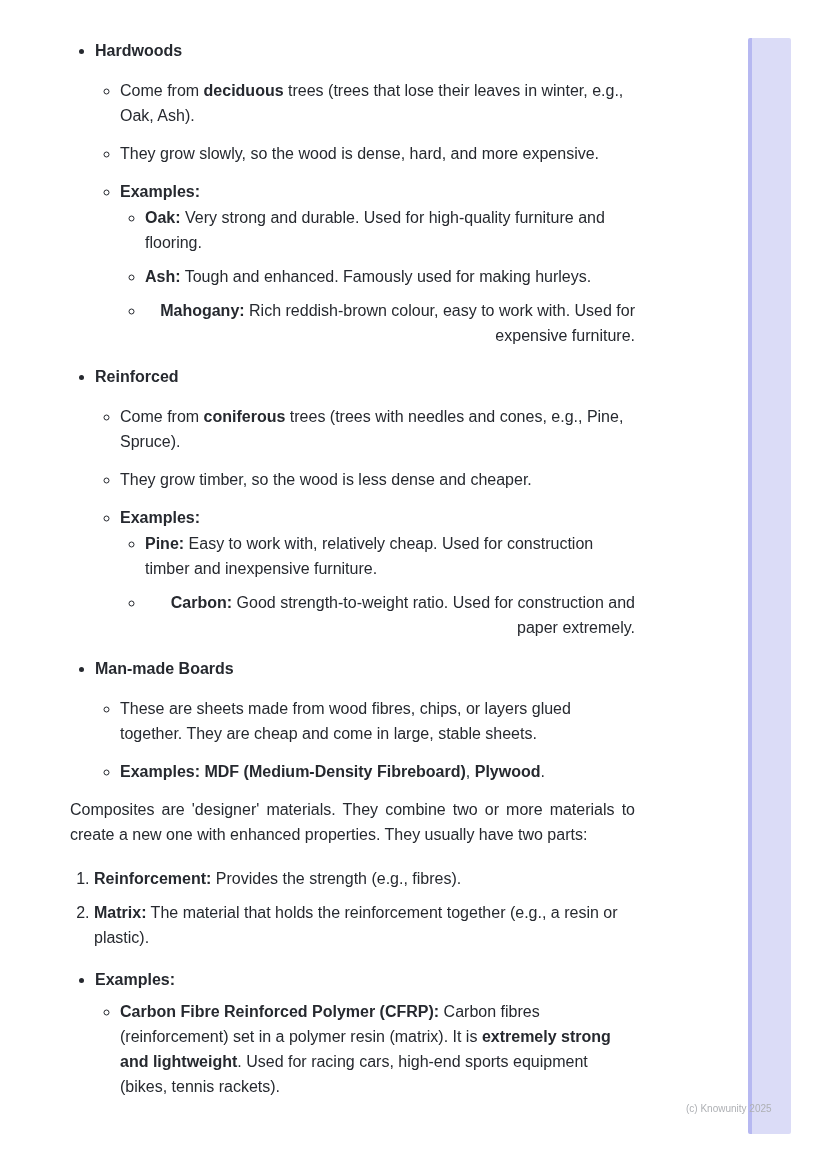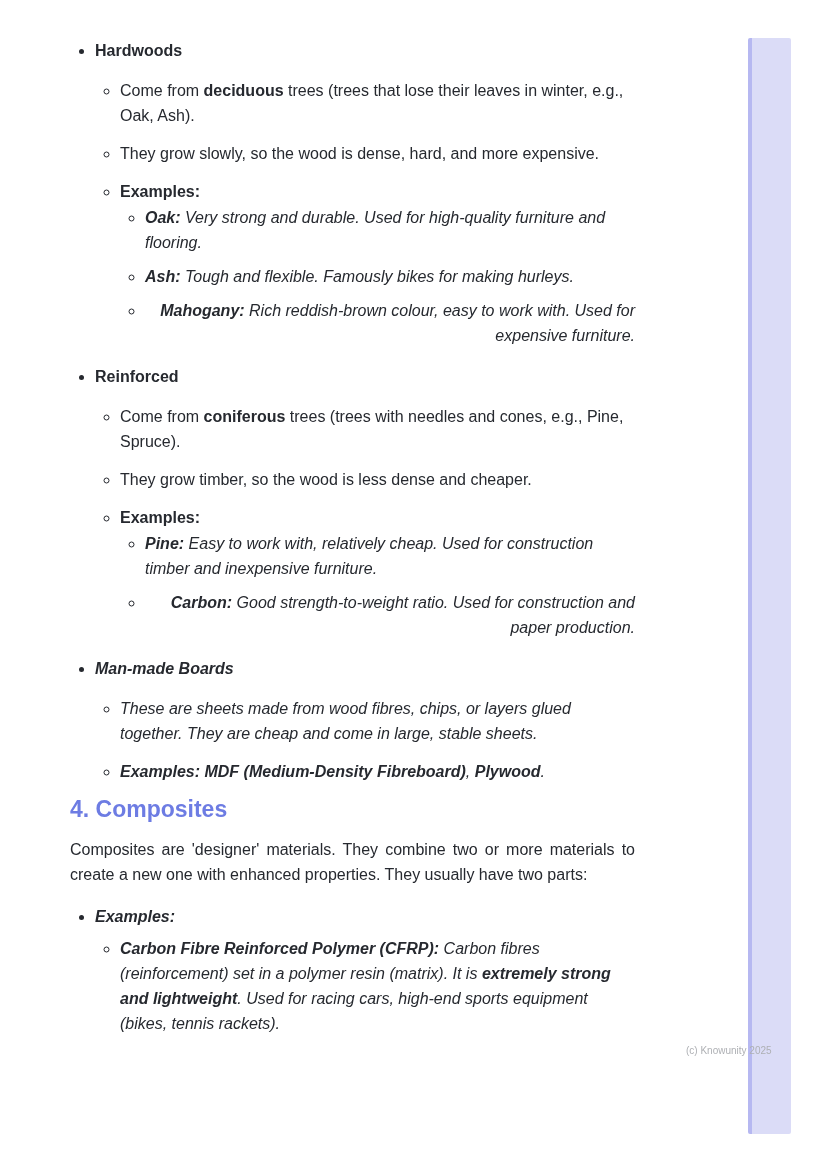--- a/index.html
+++ b/index.html
@@ -17,49 +17,49 @@
     position: absolute;
     left: 748px; top: 38px;
     width: 43px; height: 1096px;
     background: #dbdcf7;
     border-left: 4px solid #b6b8f1;
     border-radius: 2px;
   }
 
   .footer {
     position: absolute;
-    left: 686px; top: 1044px;
+    left: 686px; top: 1102px;
     font-size: 10px;
     line-height: 13px;
     color: #aeb0b4;
     z-index: 2;
     white-space: nowrap;
   }
 
   .content {
     position: absolute;
     left: 70px; top: 38px;
     width: 565px;
     font-size: 16px;
     line-height: 25px;
   }
 
   .b { font-weight: 700; }
   .sec-title { font-weight: 700; }
 
   ul.l1 { list-style: disc outside; margin: 0; padding-left: 25px; }
   ul.l1 > li { margin-bottom: 16px; }
-  ul.l1 > li:last-child { margin-bottom: 0; font-style: italic; }
+  ul.l1 > li:last-child { margin-bottom: 0; }
 
   ul.l2 { list-style: circle outside; margin: 15px 0 0 0; padding-left: 25px; }
   ul.l2 > li { margin-bottom: 13px; }
   ul.l2 > li:last-child { margin-bottom: 0; }
 
   ul.l3 { list-style: circle outside; margin: 1px 0 0 0; padding-left: 25px; }
-  ul.l3 > li { margin-bottom: 9px; font-style: italic; }
+  ul.l3 > li { margin-bottom: 9px; }
   ul.l3 > li:last-child { margin-bottom: 0; text-align: right; }
 
   h2.composites-heading {
     margin-top: 10px;
     font-size: 23px;
     line-height: 30px;
     font-weight: 700;
     color: #6d7ce3;
   }
 
@@ -88,56 +88,59 @@
 
       <li>
         <span class="sec-title">Hardwoods</span>
         <ul class="l2">
           <li><span>Come from </span><span class="b">deciduous</span><span> trees (trees that lose their leaves in winter, e.g., Oak, Ash).</span></li>
           <li><span>They grow slowly, so the wood is dense, hard, and more expensive.</span></li>
           <li>
             <span><span class="b">Examples:</span></span>
             <ul class="l3">
               <li><span class="b">Oak:</span><span> Very strong and durable. Used for high-quality furniture and flooring.</span></li>
-              <li><span class="b">Ash:</span><span> Tough and flexible. Famously bikes for making hurleys.</span></li>
+              <li><span class="b">Ash:</span><span> Tough and enhanced. Famously used for making hurleys.</span></li>
               <li><span class="b">Mahogany:</span><span> Rich reddish-brown colour, easy to work with. Used for expensive furniture.</span></li>
             </ul>
           </li>
         </ul>
       </li>
 
       <li>
         <span class="sec-title">Reinforced</span>
         <ul class="l2">
           <li><span>Come from </span><span class="b">coniferous</span><span> trees (trees with needles and cones, e.g., Pine, Spruce).</span></li>
           <li><span>They grow timber, so the wood is less dense and cheaper.</span></li>
           <li>
             <span><span class="b">Examples:</span></span>
             <ul class="l3">
               <li><span class="b">Pine:</span><span> Easy to work with, relatively cheap. Used for construction timber and inexpensive furniture.</span></li>
-              <li><span class="b">Carbon:</span><span> Good strength-to-weight ratio. Used for construction and paper production.</span></li>
+              <li><span class="b">Carbon:</span><span> Good strength-to-weight ratio. Used for construction and paper extremely.</span></li>
             </ul>
           </li>
         </ul>
       </li>
 
       <li>
         <span class="sec-title">Man-made Boards</span>
         <ul class="l2">
           <li><span>These are sheets made from wood fibres, chips, or layers glued together. They are cheap and come in large, stable sheets.</span></li>
           <li><span class="b">Examples: MDF (Medium-Density Fibreboard)</span><span>, </span><span class="b">Plywood</span><span>.</span></li>
         </ul>
       </li>
 
     </ul>
 
-    <h2 class="composites-heading">4. Composites</h2>
 
     <p class="intro"><span>Composites are 'designer' materials. They combine two or more materials to create a new one with enhanced properties. They usually have two parts:</span></p>
 
+    <ol class="parts">
+      <li><span class="b">Reinforcement:</span><span> Provides the strength (e.g., fibres).</span></li>
+      <li><span class="b">Matrix:</span><span> The material that holds the reinforcement together (e.g., a resin or plastic).</span></li>
+    </ol>
 
     <ul class="l1 examples-top">
       <li>
         <span><span class="b">Examples:</span></span>
         <ul class="l2">
           <li><span class="b">Carbon Fibre Reinforced Polymer (CFRP):</span><span> Carbon fibres (reinforcement) set in a polymer resin (matrix). It is </span><span class="b">extremely strong and lightweight</span><span>. Used for racing cars, high-end sports equipment (bikes, tennis rackets).</span></li>
         </ul>
       </li>
     </ul>
 

